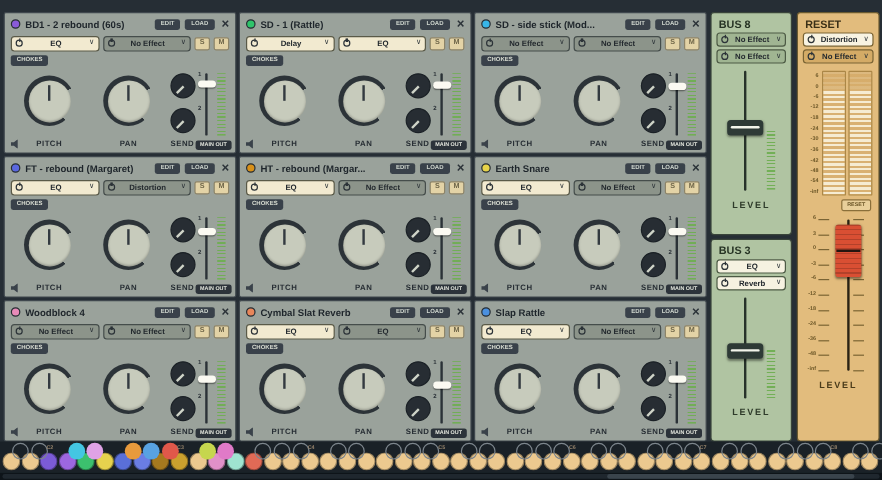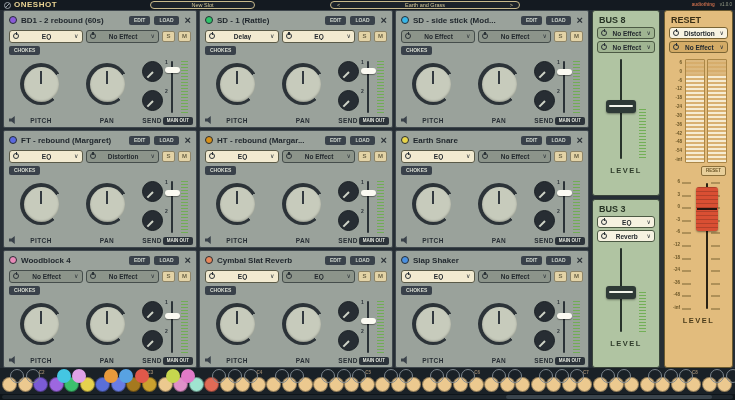--- a/index.html
+++ b/index.html
@@ -123,38 +123,20 @@
   .oct{position:absolute;top:2px;font-size:4.5px;font-weight:bold;color:#95826a;}
   .scrollbar{position:absolute;left:0;top:394px;width:735px;height:6px;background:#0e1419;}
   .scroll-track{position:absolute;left:2px;top:1px;width:731px;height:4px;background:#1f272e;border-radius:2px;}
   .scroll-thumb{position:absolute;left:506px;top:1px;width:206px;height:4px;background:#3a444c;border-radius:2px;}
 </style>
 </head>
 <body>
 
 <div class="app">
 
-  <div class="topbar">
-    <div class="logo-wrap">
-      <span class="logo-mark"></span>
-      <span class="logo-text">ONESHOT</span>
-    </div>
-    <div class="pill newslot">
-      <span>New Slot</span>
-    </div>
-    <div class="pill preset">
-      <span class="arr">&lt;</span>
-      <span>Earth and Grass</span>
-      <span class="arr">&gt;</span>
-    </div>
-    <div class="brand">
-      <span class="bname">audiothing</span>
-      <span class="bver">v1.0.0</span>
-    </div>
-  </div>
 
   <div class="main">
     <div class="grid">
   <div class="card">
     <div class="ch-head">
       <span class="dot" style="background: rgb(138, 90, 216);"></span>
       <span class="ch-name">BD1 - 2 rebound (60s)</span>
       <span class="dbadge">EDIT</span>
       <span class="dbadge">LOAD</span>
       <span class="xbtn">×</span>
@@ -587,21 +569,21 @@
       <span class="klabel" style="left:12px;width:50px;bottom:1px;">PITCH</span>
       <span class="klabel" style="left:78px;width:50px;bottom:1px;">PAN</span>
       <span class="klabel" style="left:126px;width:44px;bottom:1px;">SEND</span>
       <span class="mainout-badge">MAIN OUT</span>
     </div>
   </div>
 
   <div class="card">
     <div class="ch-head">
       <span class="dot" style="background: rgb(74, 144, 224);"></span>
-      <span class="ch-name">Slap Shaker</span>
+      <span class="ch-name">Slap Rattle</span>
       <span class="dbadge">EDIT</span>
       <span class="dbadge">LOAD</span>
       <span class="xbtn">×</span>
     </div>
     <div class="eff-row">
       <div class="eff active">
         <span class="pwr"></span>
         <span class="lbl">EQ</span>
         <span class="chev">∨</span>
       </div>

